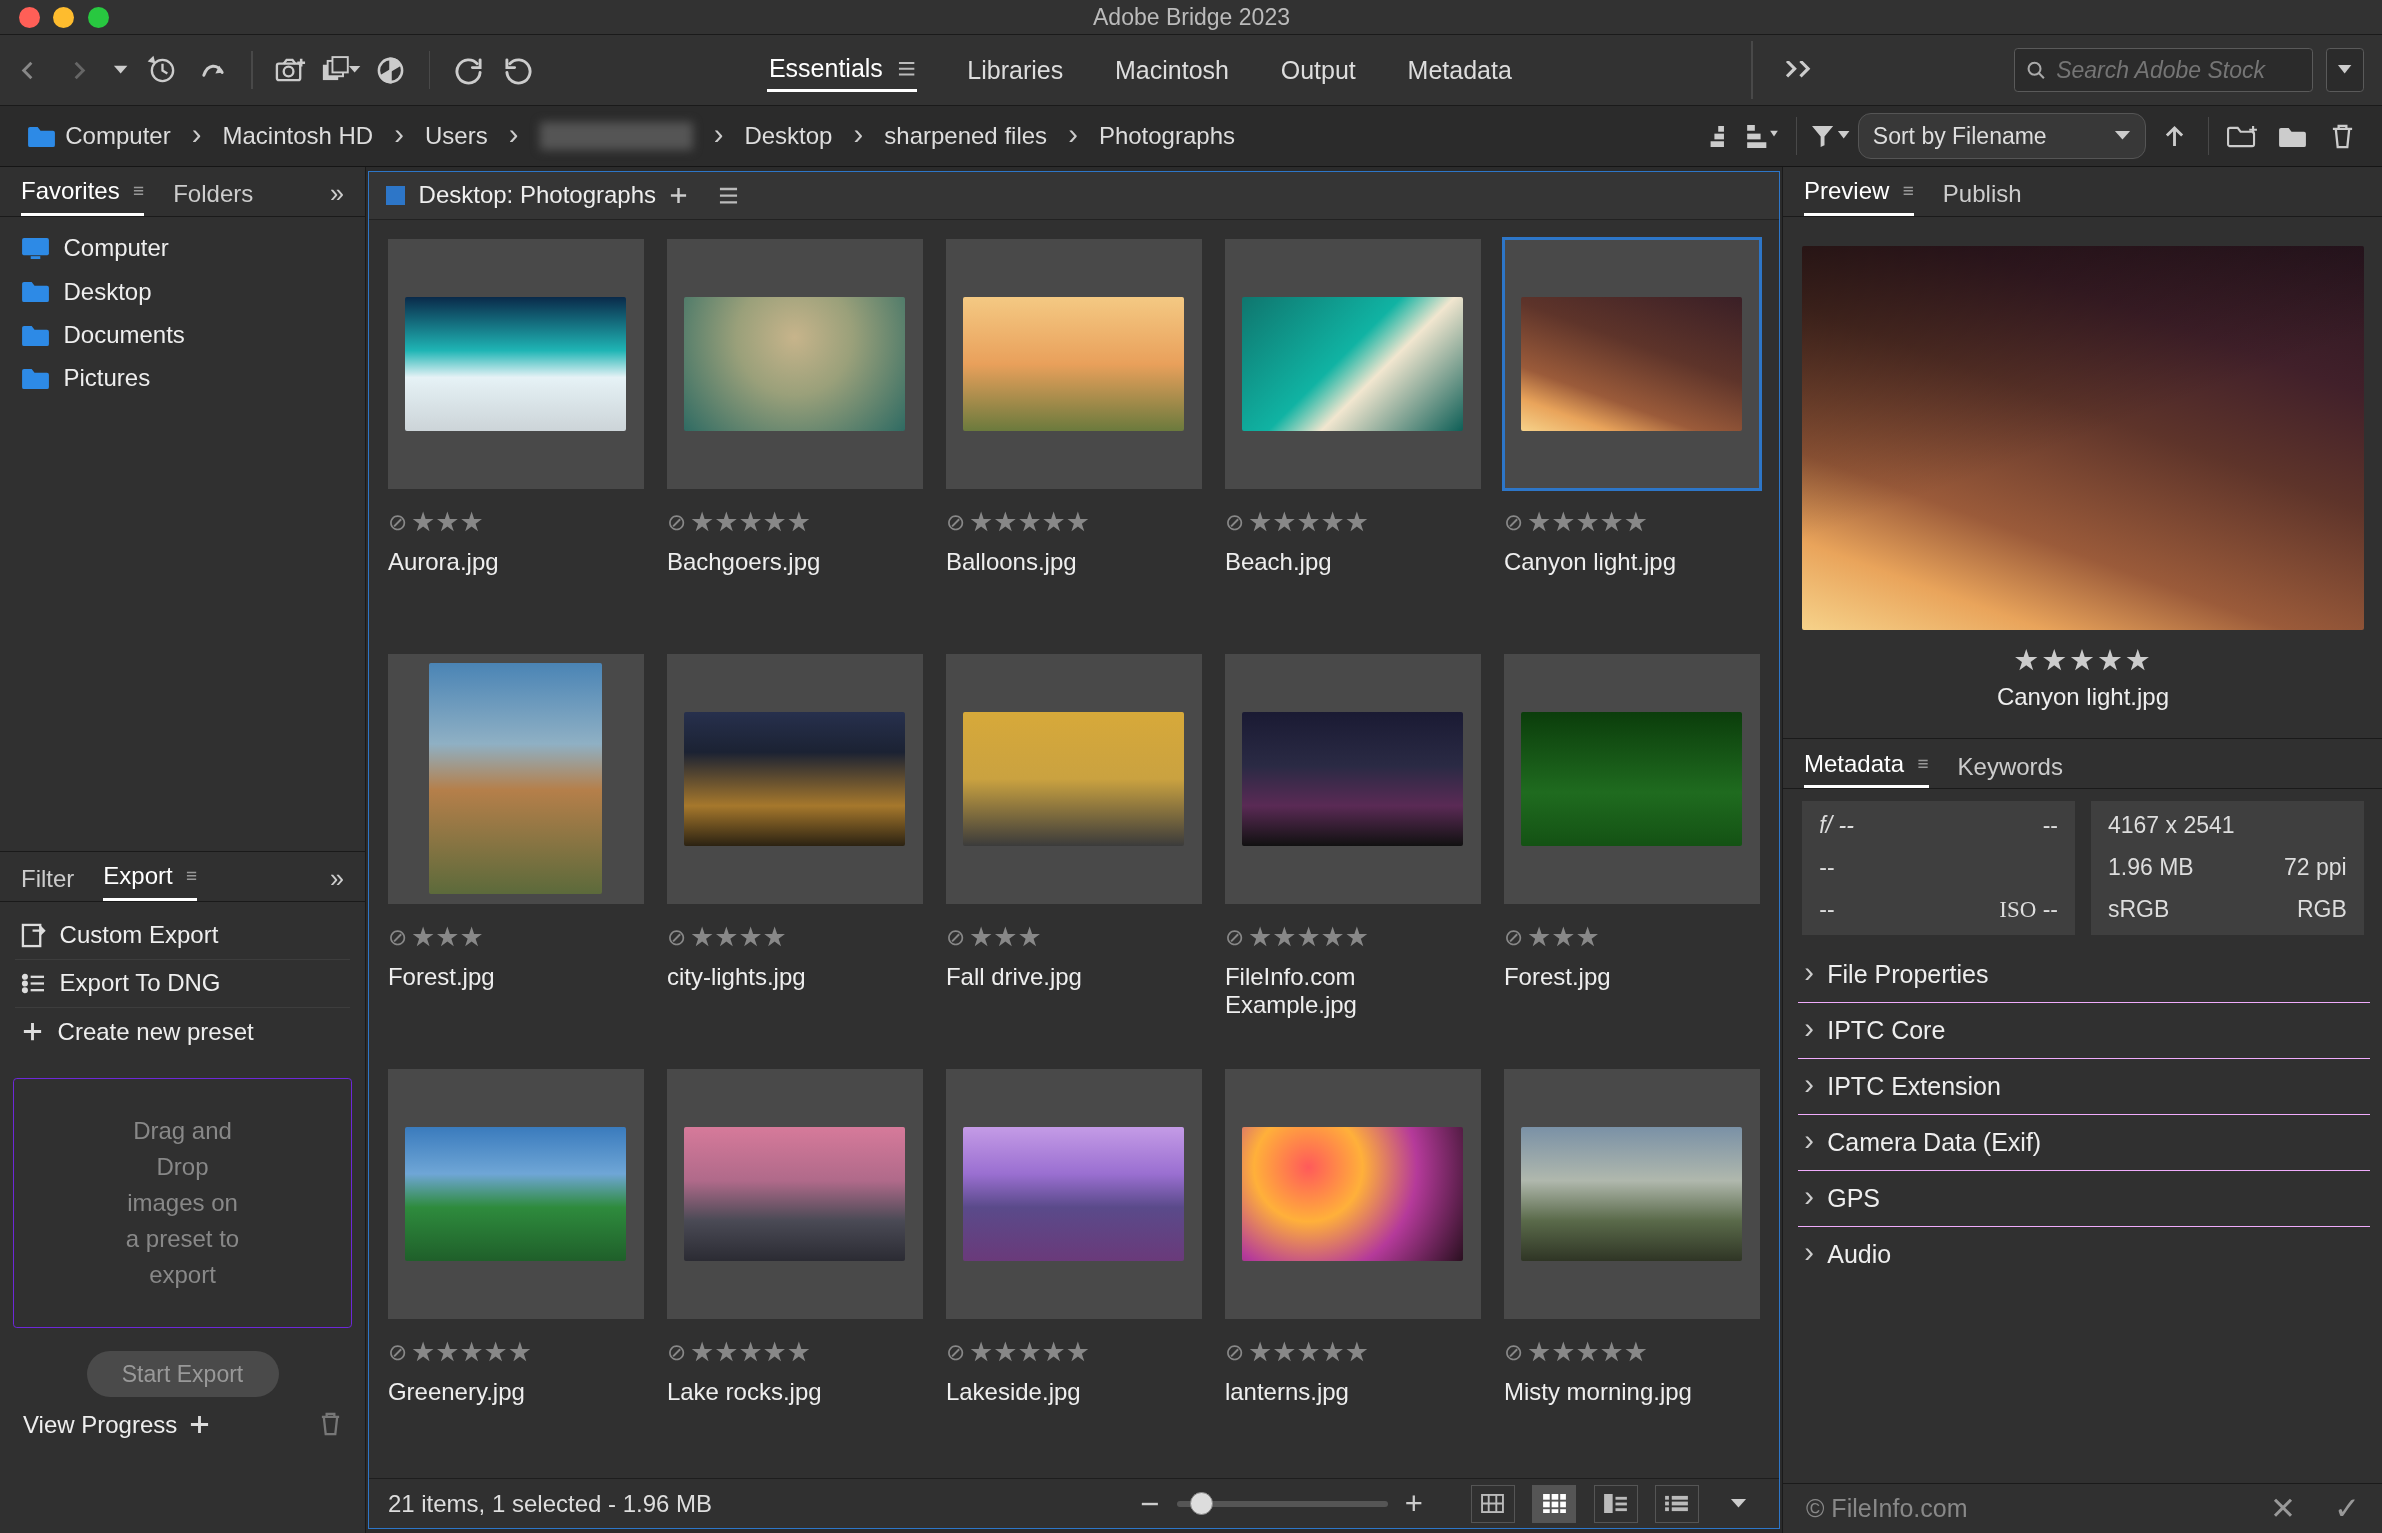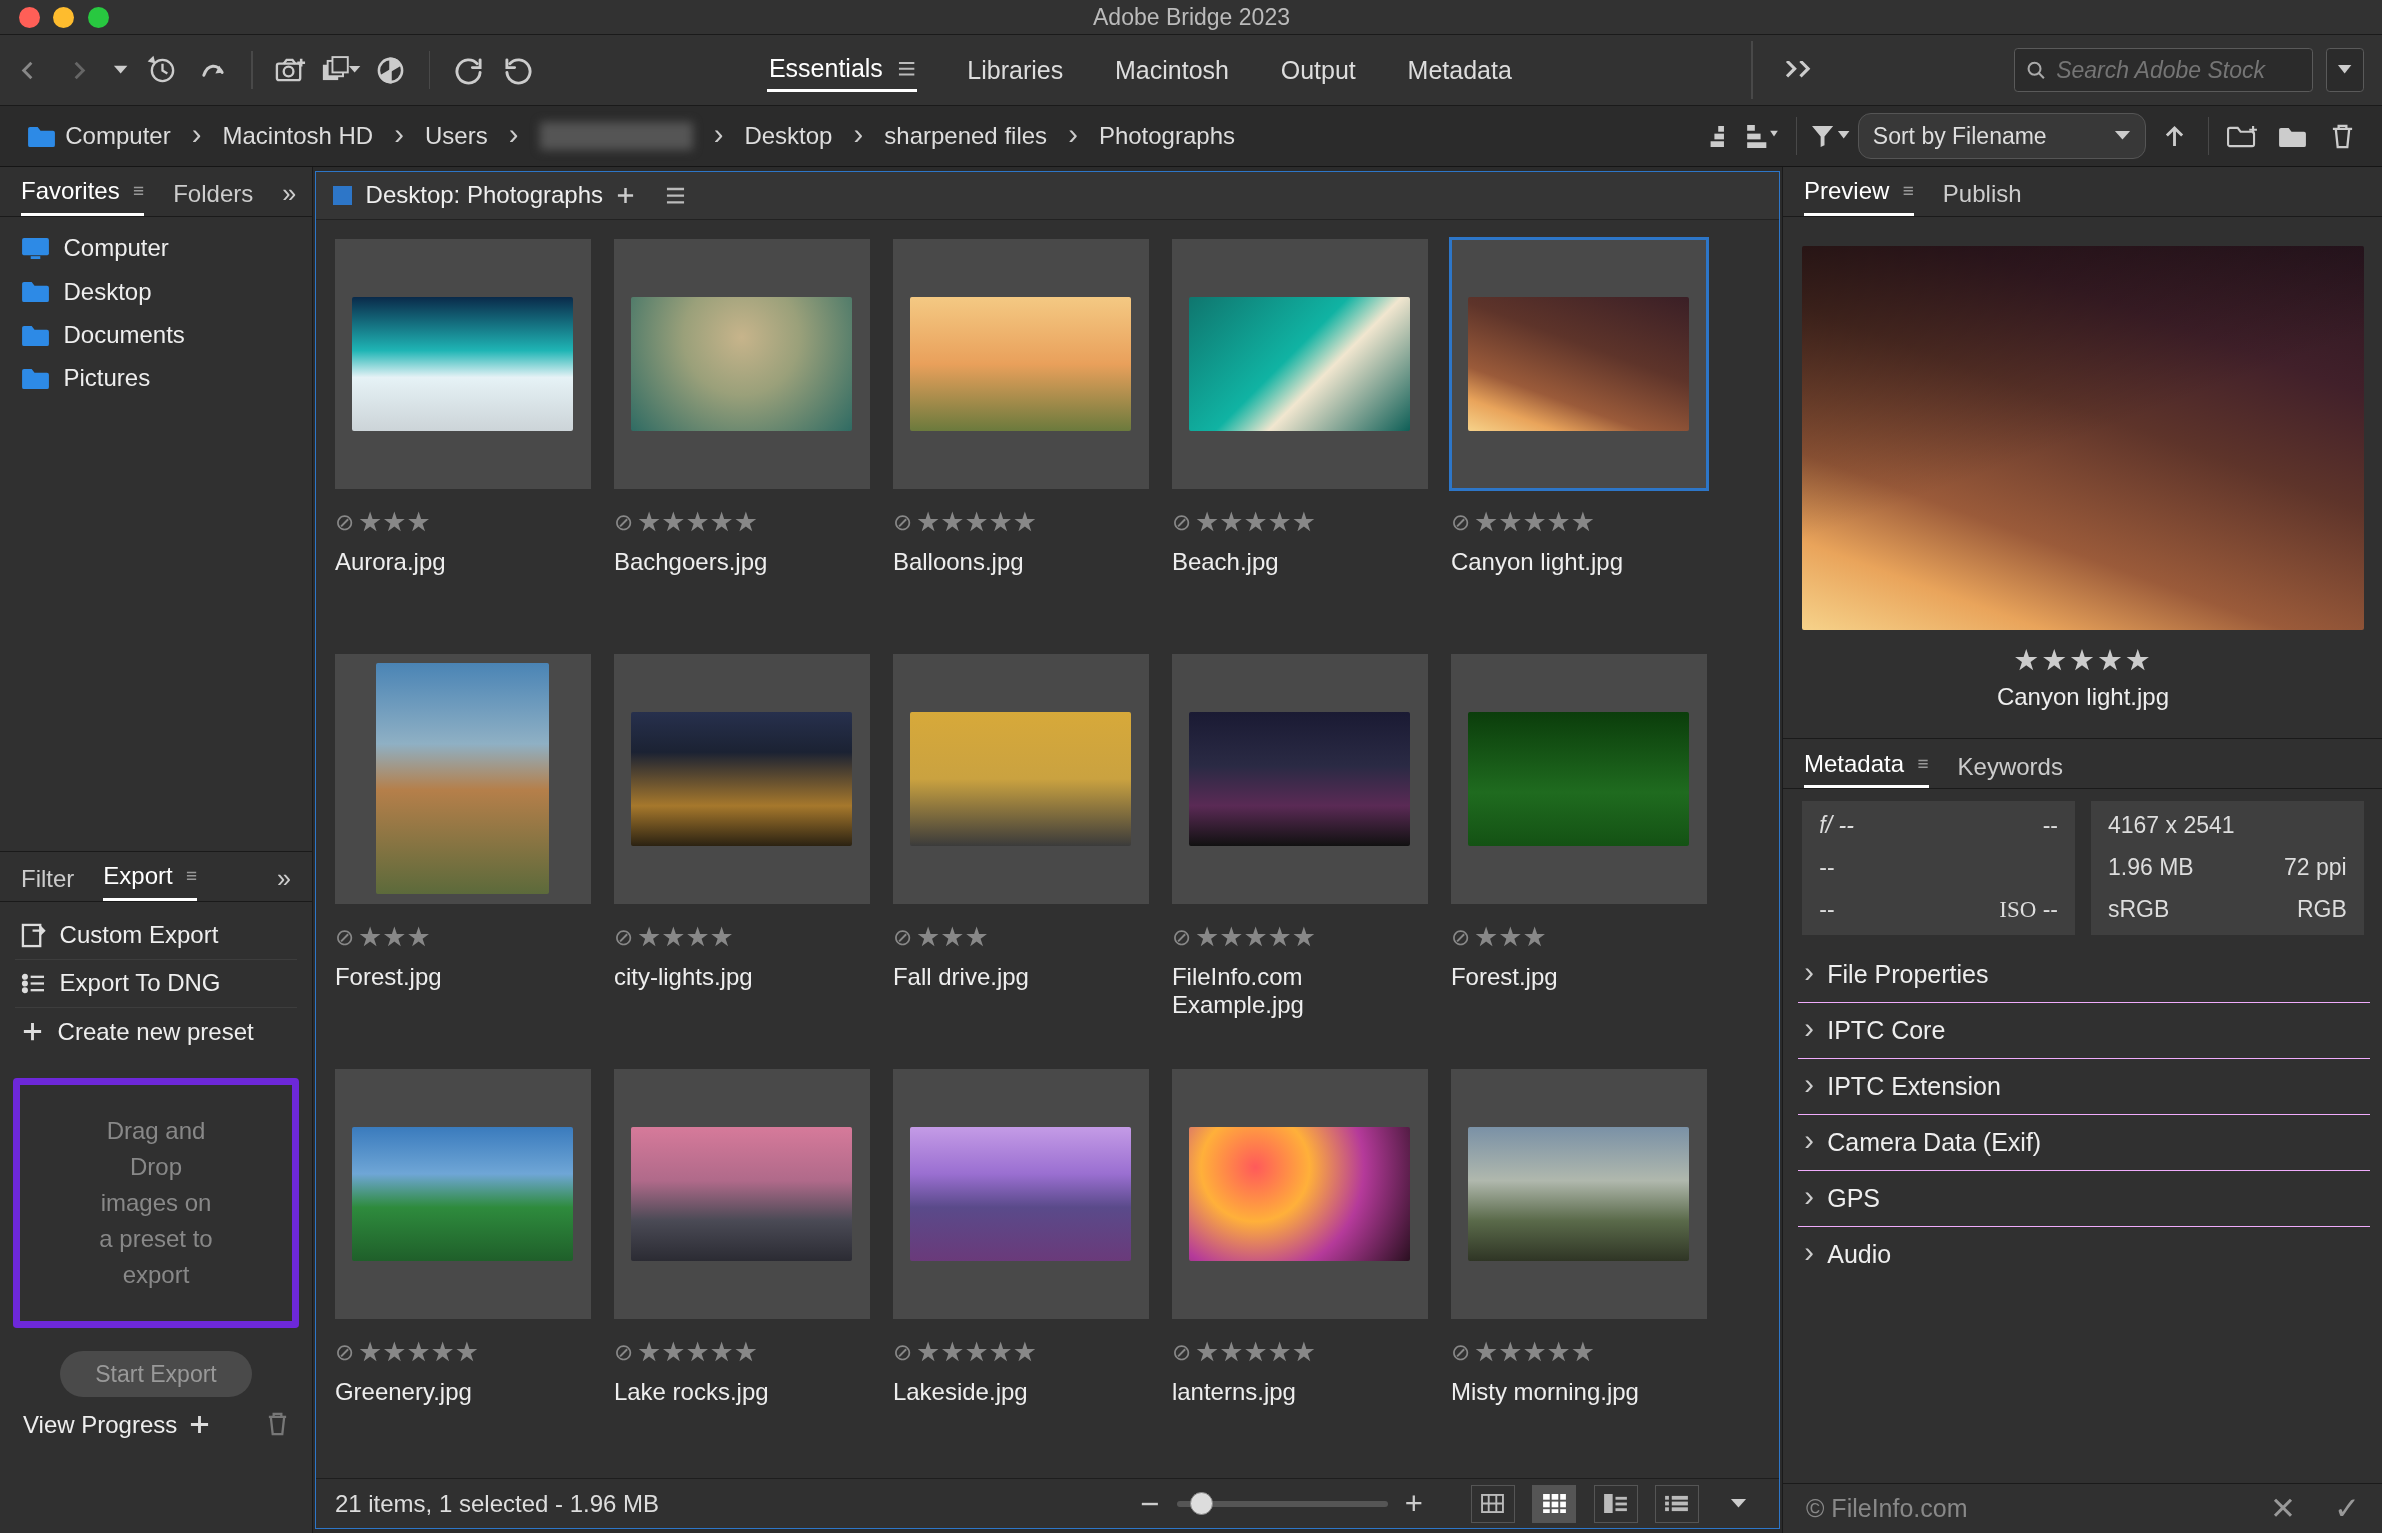--- a/index.html
+++ b/index.html
@@ -30,41 +30,41 @@
 .breadcrumb-bar { height: 61px; background: #2b2b2b; display: flex; align-items: center; padding: 0 19px; border-bottom: 1px solid #151515; }
 .bc-item { color: #ddd; font-size: 24px; padding: 0 7.7px; display: flex; align-items: center; gap: 9.6px; }
 .bc-sep { color: #888; font-size: 23px; padding: 0 13.4px; }
 .bc-right { margin-left: auto; display: flex; align-items: center; gap: 5.8px; }
 .sort-select { width: 288px; height: 46px; background: #383838; border: 1px solid #555; border-radius: 13px; display: flex; align-items: center; justify-content: space-between; padding: 0 13.4px; color: #ddd; font-size: 23px; }
 .bc-ibtn { width: 44px; height: 44px; display: flex; align-items: center; justify-content: center; color: #ccc; }
 .bc-vsep { width: 1px; height: 38px; background: #494949; margin: 0 5.8px; }
 
 
 .main { display: flex; height: 1366px; }
-.left-col { width: 313px; background: #303030; display: flex; flex-direction: column; border-right: 1px solid #1a1a1a; }
+.left-col { width: 366px; background: #303030; display: flex; flex-direction: column; border-right: 1px solid #1a1a1a; }
 .center-col { flex: 1; background: #303030; display: flex; flex-direction: column; position: relative; border: 1.9px solid #2d76c8; margin: 3.8px 1.9px 3.8px 1.9px; }
 .right-col { width: 601px; background: #303030; display: flex; flex-direction: column; border-left: 1px solid #1a1a1a; }
 
 
 .panel-tabs { height: 50px; display: flex; align-items: flex-end; gap: 29px; padding: 0 21px; border-bottom: 1px solid #1a1a1a; }
 .ptab { color: #ccc; font-size: 24px; padding-bottom: 7.7px; display:flex; align-items:center; gap:13.4px; }
 .ptab.active { color: #fff; border-bottom: 3.8px solid #fff; }
 .ptab .menu-icon { font-size: 19px; color: #999; }
 
 
 .fav-list { padding: 9.6px 9.6px; flex: 0 0 auto; height: 634px; }
 .fav-item { display: flex; align-items: center; gap: 13.4px; padding: 7.7px 11.5px; font-size: 24px; color: #eee; }
 .fav-item svg { flex: none; }
 
 
 .filter-panel { border-top: 1px solid #1a1a1a; flex: 1; display: flex; flex-direction: column; }
 .export-list { padding: 9.6px 15.4px; }
 .exp-item { display: flex; align-items: center; gap: 13.4px; padding: 9.6px 5.8px; font-size: 24px; color: #eee; border-top: 1px solid #3d3d3d; }
 .exp-item:first-child { border-top: none; }
-.drop-zone { margin: 13.4px; height: 250px; border: 7px solid #6d28d9; border-radius: 3.8px; display: flex; align-items: center; justify-content: center; text-align: center; color: #888; font-size: 24px; line-height: 1.5; white-space: pre-line; padding: 9.6px;}
+.drop-zone { margin: 13.4px; height: 250px; border: 1px solid #6d28d9; border-radius: 3.8px; display: flex; align-items: center; justify-content: center; text-align: center; color: #888; font-size: 24px; line-height: 1.5; white-space: pre-line; padding: 9.6px;}
 .start-export { margin: 9.6px auto 7.7px; width: 192px; height: 46px; background: #4a4a4a; border-radius: 29px; display:flex;align-items:center;justify-content:center;color:#999;font-size:23px; }
 .progress-row { display:flex; align-items:center; gap:11.5px; padding:5.8px 23px 11.5px; color:#eee; font-size:24px; }
 
 
 .content-header { height: 48px; display:flex; align-items:center; gap:13.4px; padding:0 17.3px; border-bottom:1px solid #222; background:#353535; }
 .content-header .sq { width:19px; height:19px; background:#2d76c8; }
 .content-header span.title { font-size:24px; color:#eee; }
 
 
 .grid { flex:1; overflow-y:auto; padding:19px; display:grid; grid-template-columns: repeat(5, 256px); grid-auto-rows: 394px; gap: 21px 23px; align-content:start; }

